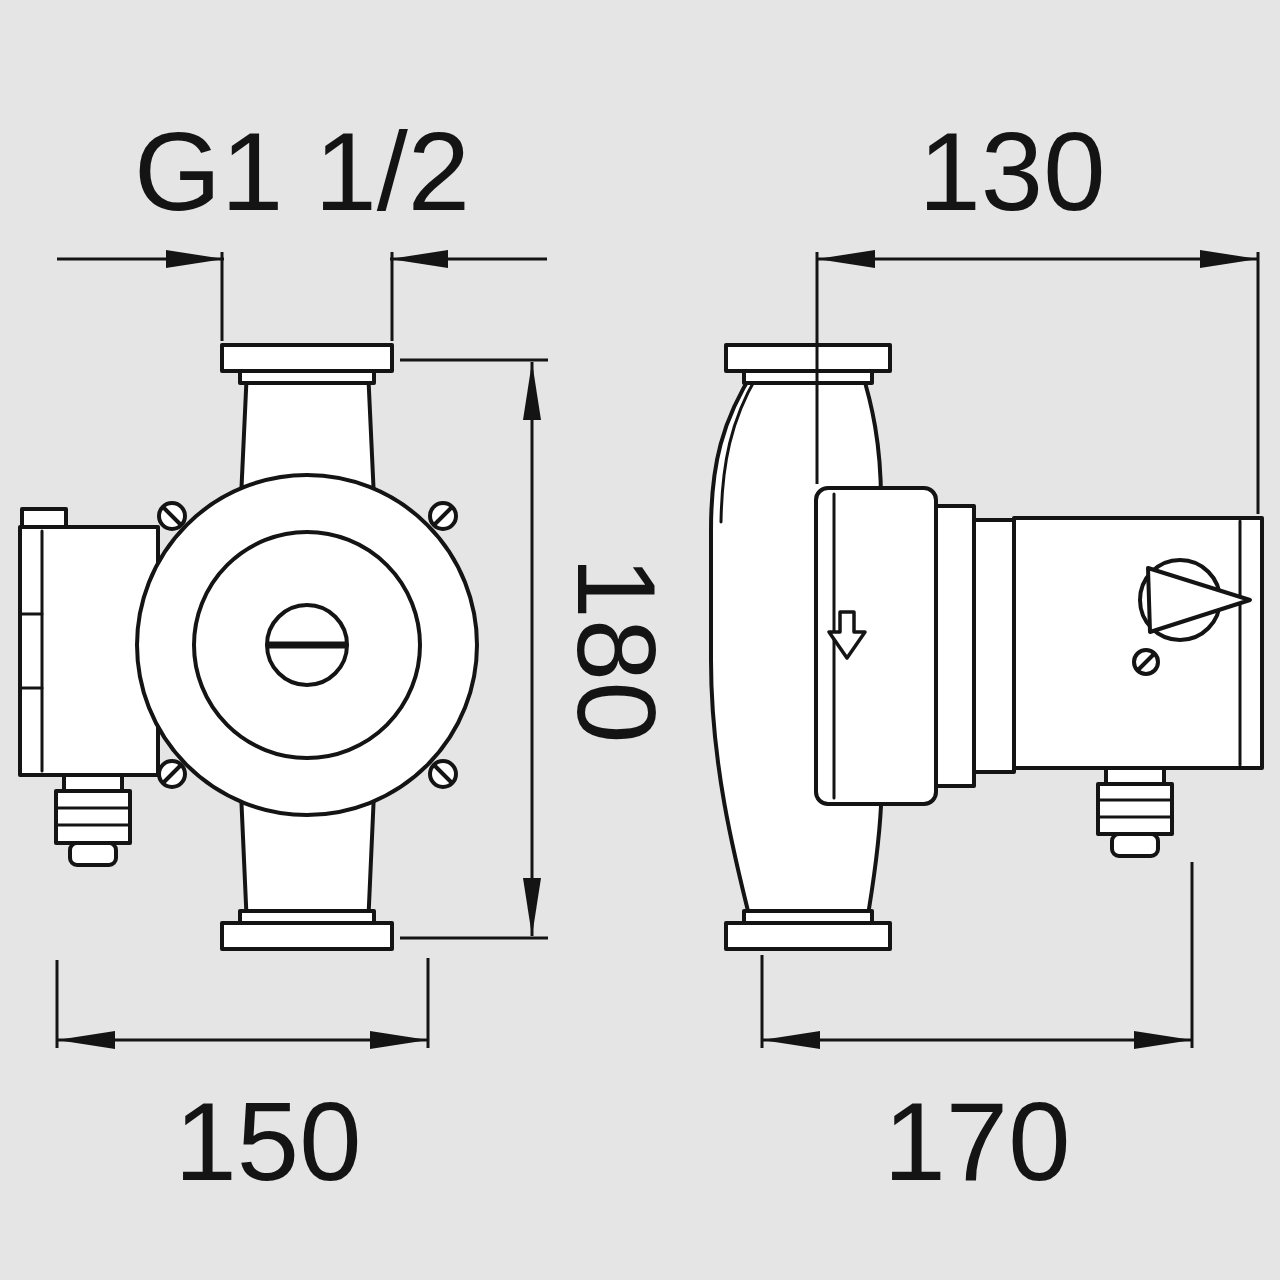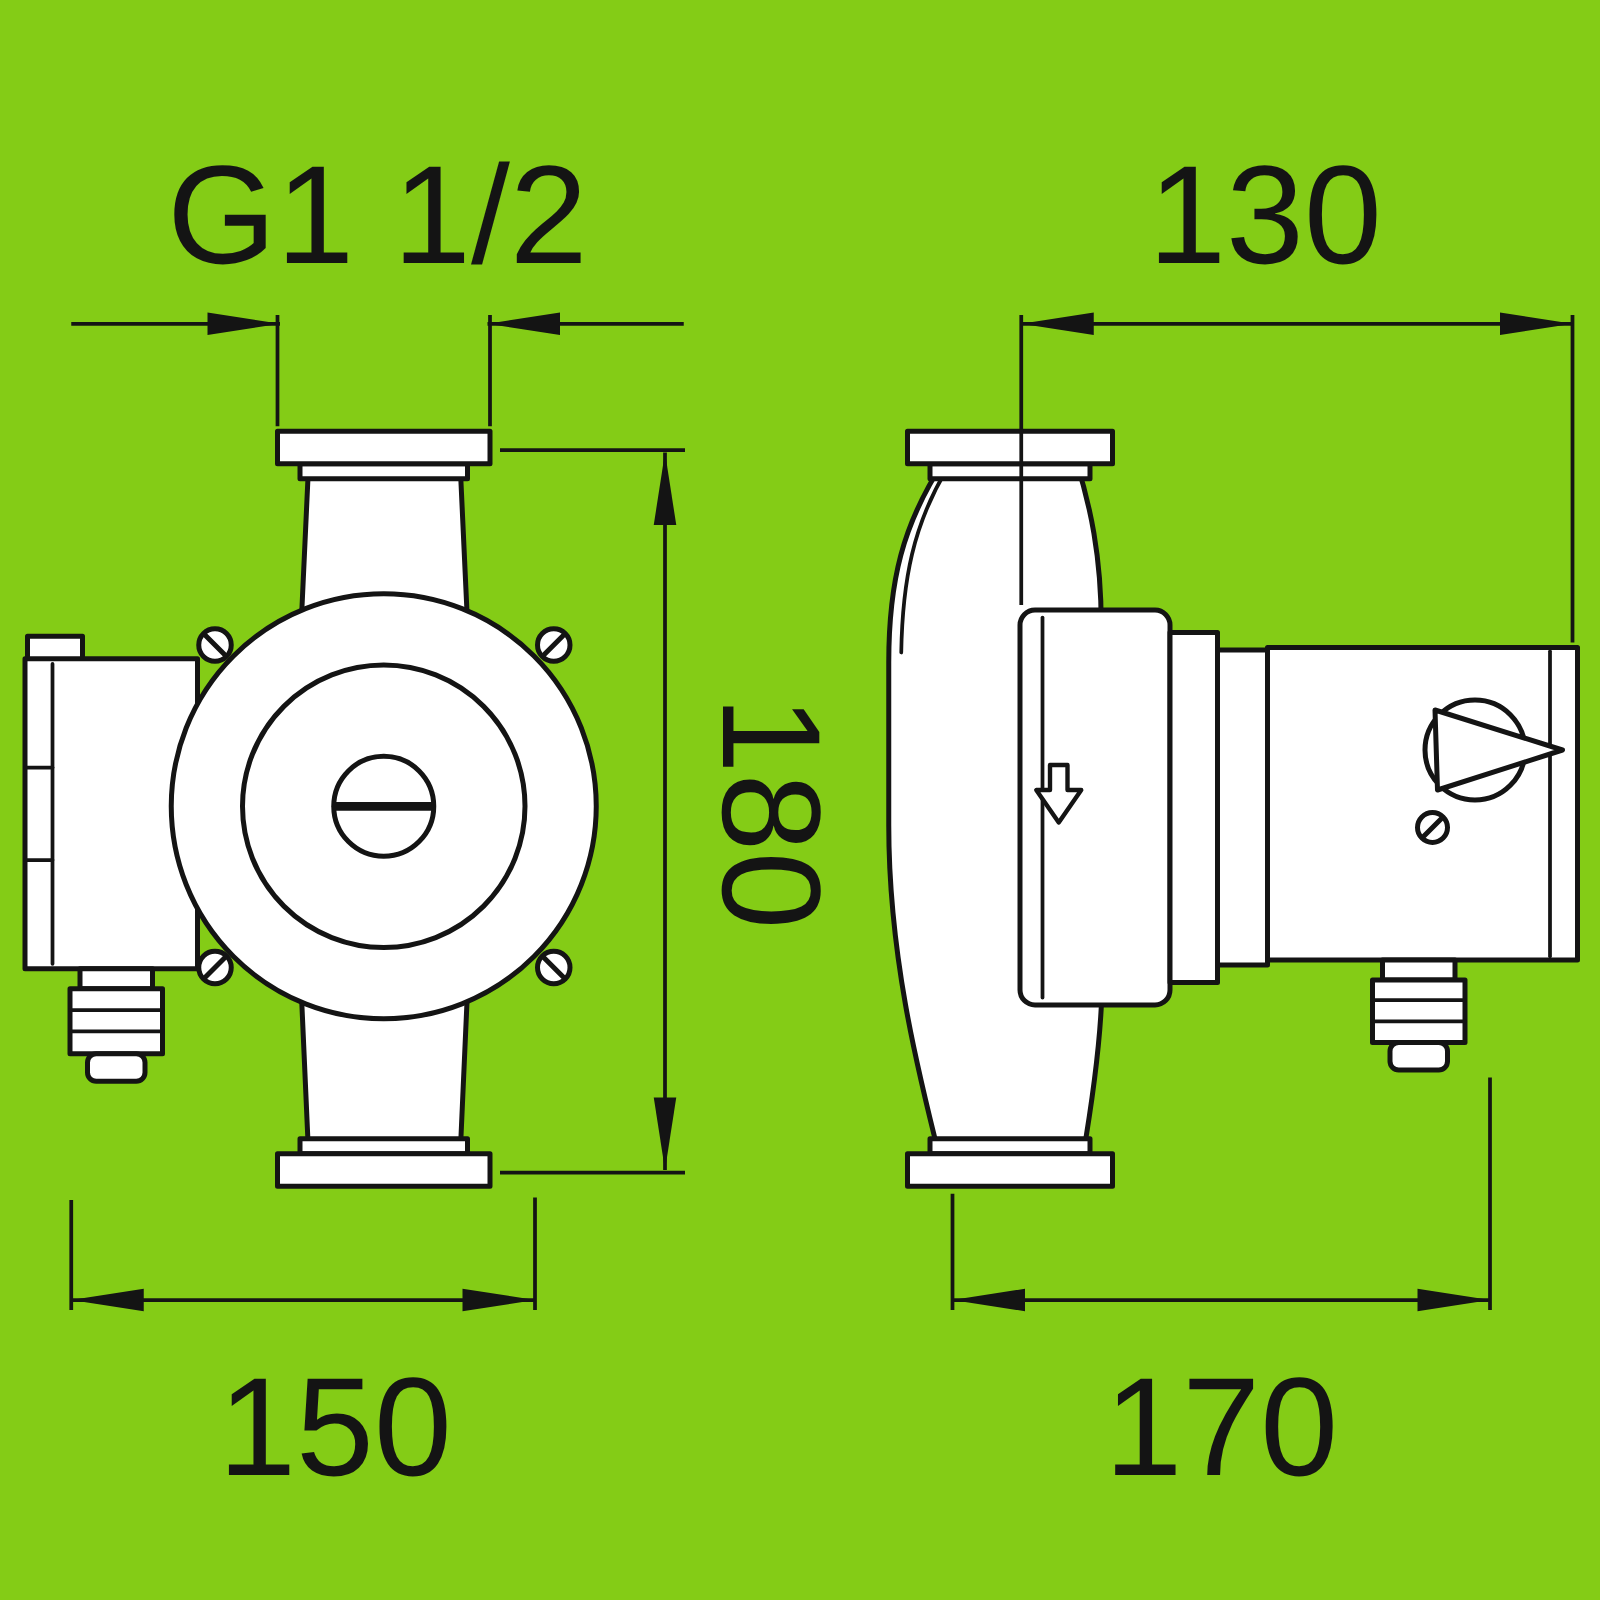--- a/index.html
+++ b/index.html
@@ -1,16 +1,16 @@
 <!DOCTYPE html>
 <html><head>
 <meta charset="utf-8">
 <style>
   html, body { margin: 0; padding: 0; background: #ffffff; }
-  .stage { width: 1280px; height: 1280px; position: relative; background: #84cc16; }
+  .stage { width: 1280px; height: 1280px; position: relative; background: #e5e5e5; }
   svg { display: block; }
   .ol   { fill: #ffffff; stroke: #141414; stroke-width: 4; stroke-linejoin: round; stroke-linecap: round; }
   .thin { fill: none; stroke: #141414; stroke-width: 3; stroke-linecap: round; }
   .dim  { fill: none; stroke: #141414; stroke-width: 3; }
   .arr  { fill: #141414; stroke: none; }
   .slot { fill: none; stroke: #141414; stroke-width: 4; stroke-linecap: round; }
   .lbl  { font-family: "Liberation Sans", sans-serif; font-size: 112px; fill: #141414; }
 </style>
 </head>
 <body>

